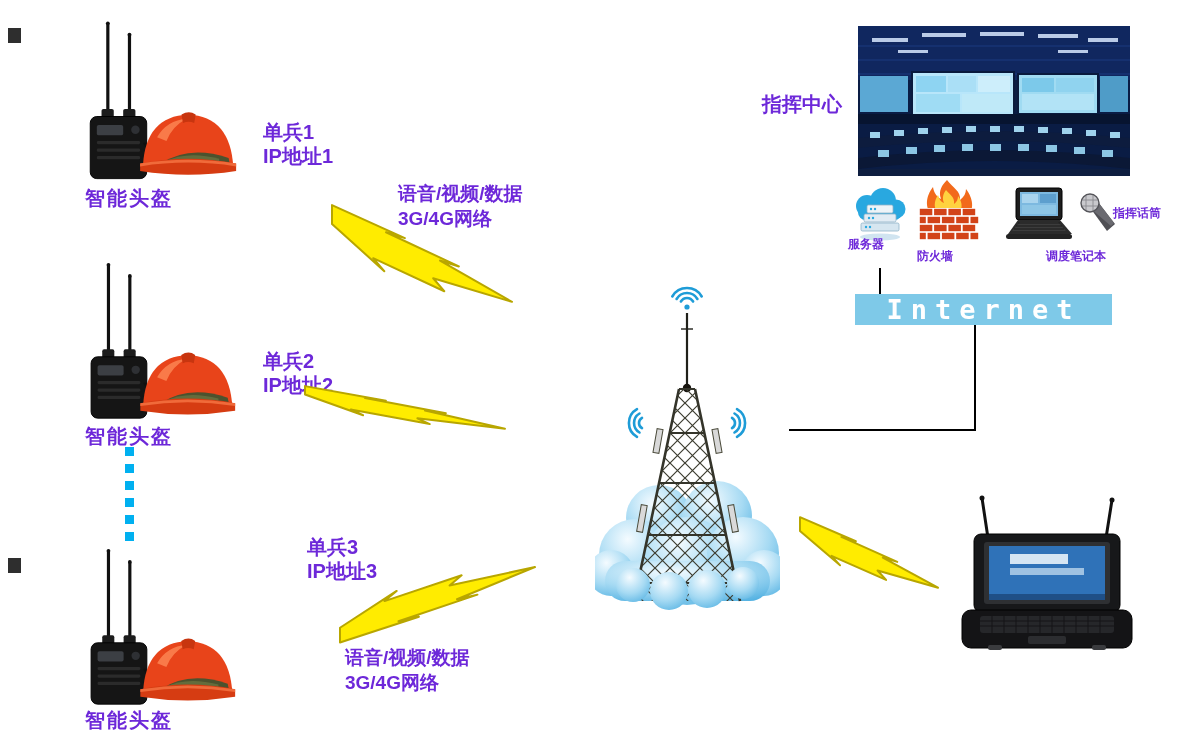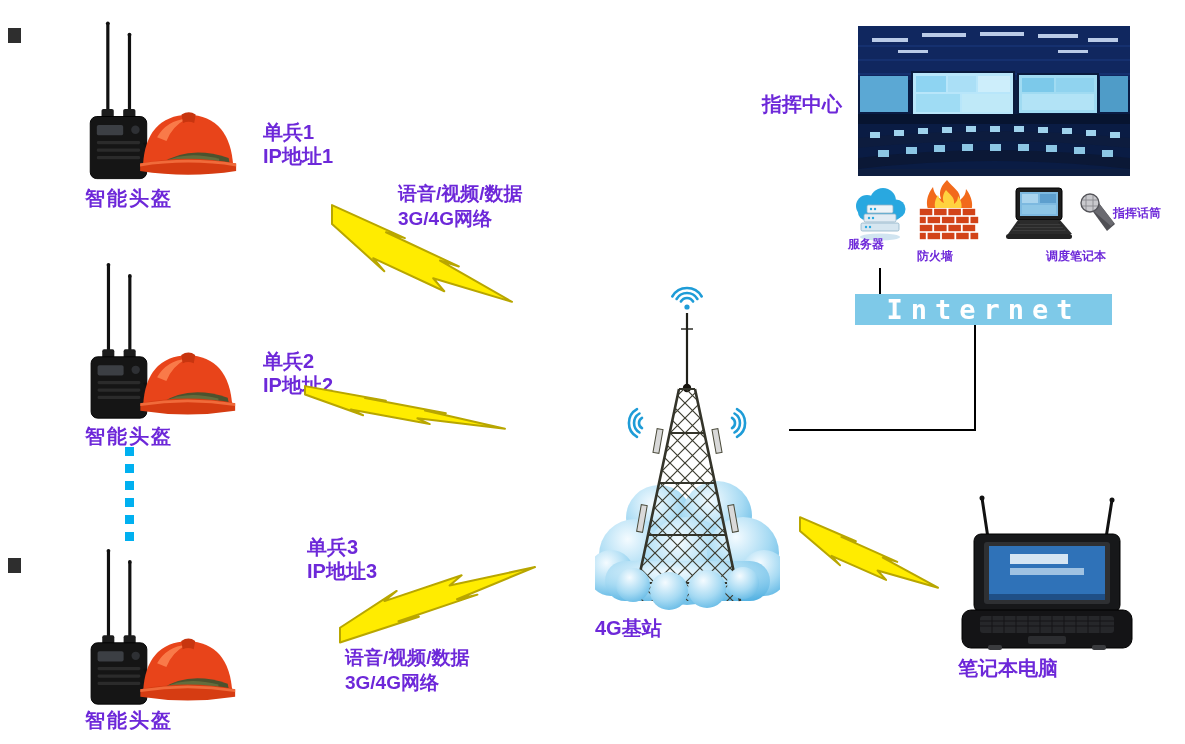--- a/index.html
+++ b/index.html
@@ -153,21 +153,20 @@
       <path d="M77.3 13.5 A 17 17 0 0 1 106.7 13.5"></path>
       <path d="M47 134.8 A 6 6 0 0 0 47 145.2"></path>
       <path d="M44.5 130.5 A 11 11 0 0 0 44.5 149.5"></path>
       <path d="M42 126.1 A 16 16 0 0 0 42 153.9"></path>
       <path d="M137 134.8 A 6 6 0 0 1 137 145.2"></path>
       <path d="M139.5 130.5 A 11 11 0 0 1 139.5 149.5"></path>
       <path d="M142 126.1 A 16 16 0 0 1 142 153.9"></path>
     </g>
     <circle cx="92" cy="24" r="2.6" fill="#1e9cd7"></circle>
   </svg>
-  <div class="lbl center" style="left:595px;top:616px;width:185px;">4G基站</div>
 
   <svg class="abs" style="left:858px;top:26px;width:272px;height:150px" viewBox="0 0 272 150">
     <rect width="272" height="150" fill="#0a1c44"></rect>
     <rect width="272" height="54" fill="#10275f"></rect>
     <g stroke="#1b3a80" stroke-width="1">
       <path d="M0 20 H272 M0 34 H272 M0 48 H272" fill="none"></path>
     </g>
     <g fill="#d8e8ff" opacity="0.85">
       <rect x="14" y="12" width="36" height="4"></rect>
       <rect x="64" y="7" width="44" height="4"></rect>
@@ -320,15 +319,14 @@
     <rect x="52" y="62" width="58" height="10" fill="#e8f2fa" opacity="0.9"></rect>
     <rect x="52" y="76" width="74" height="7" fill="#cfe4f4" opacity="0.7"></rect>
     <rect x="31" y="102" width="116" height="6" fill="#1f4f86"></rect>
     <rect x="4" y="118" width="170" height="38" rx="9" fill="#141416" stroke="#000"></rect>
     <rect x="22" y="124" width="134" height="17" rx="3" fill="#26272a"></rect>
     <path d="M22 129 H156 M22 134 H156 M34 124 V141 M46 124 V141 M58 124 V141 M70 124 V141 M82 124 V141 M94 124 V141 M106 124 V141 M118 124 V141 M130 124 V141 M142 124 V141" stroke="#151517" stroke-width="1" fill="none"></path>
     <rect x="70" y="144" width="38" height="8" rx="2" fill="#2c2d30"></rect>
     <rect x="30" y="153" width="14" height="5" rx="2" fill="#3a3b3e"></rect>
     <rect x="134" y="153" width="14" height="5" rx="2" fill="#3a3b3e"></rect>
   </svg>
-  <div class="lbl center" style="left:958px;top:656px;width:178px;">笔记本电脑</div>
 
 </div>
 
 </body></html>

